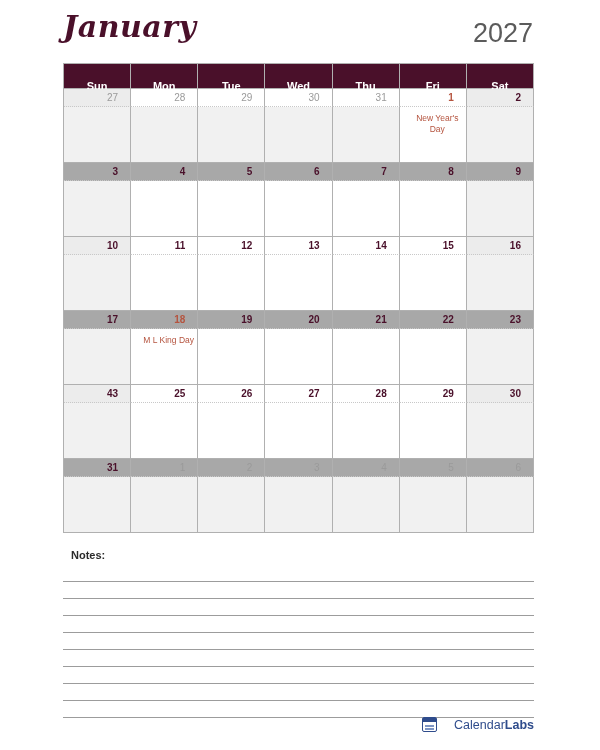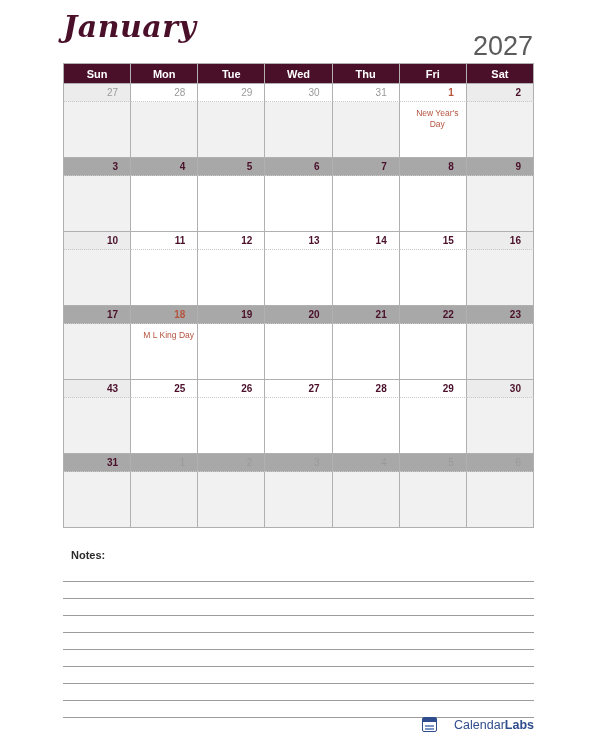--- a/index.html
+++ b/index.html
@@ -41,21 +41,21 @@
     color: #4a102a;
     letter-spacing: 0.5px;
     line-height: 1;
     padding-bottom: 20px;
   }
   .year-title {
     font-family: "Liberation Sans", sans-serif;
     font-size: 27px;
     color: #5b5b5b;
     line-height: 1;
-    padding-bottom: 2px;
+    padding-bottom: 15px;
   }
 
   
   .calendar {
     position: absolute;
     left: 63px;
     top: 63px;
     width: 471px;
     border-left: 1px solid #b0b0b0;
     border-top: 1px solid #b0b0b0;
@@ -77,21 +77,22 @@
     box-sizing: border-box;
   }
   .cell {
     width: 67.28px;
     border-right: 1px solid #b0b0b0;
     border-bottom: 1px solid #b0b0b0;
     box-sizing: border-box;
     position: relative;
   }
   .dow-row .cell {
-    padding: 0;
+    padding: 12px;
+    text-decoration: underline;
   }
 
   
   .numrow .cell {
     height: 18px;
     background: #ffffff;
     border-bottom: 1px dotted #c8c8c8;
   }
   .numrow .cell.shade {
     background: #a8a8a8;

